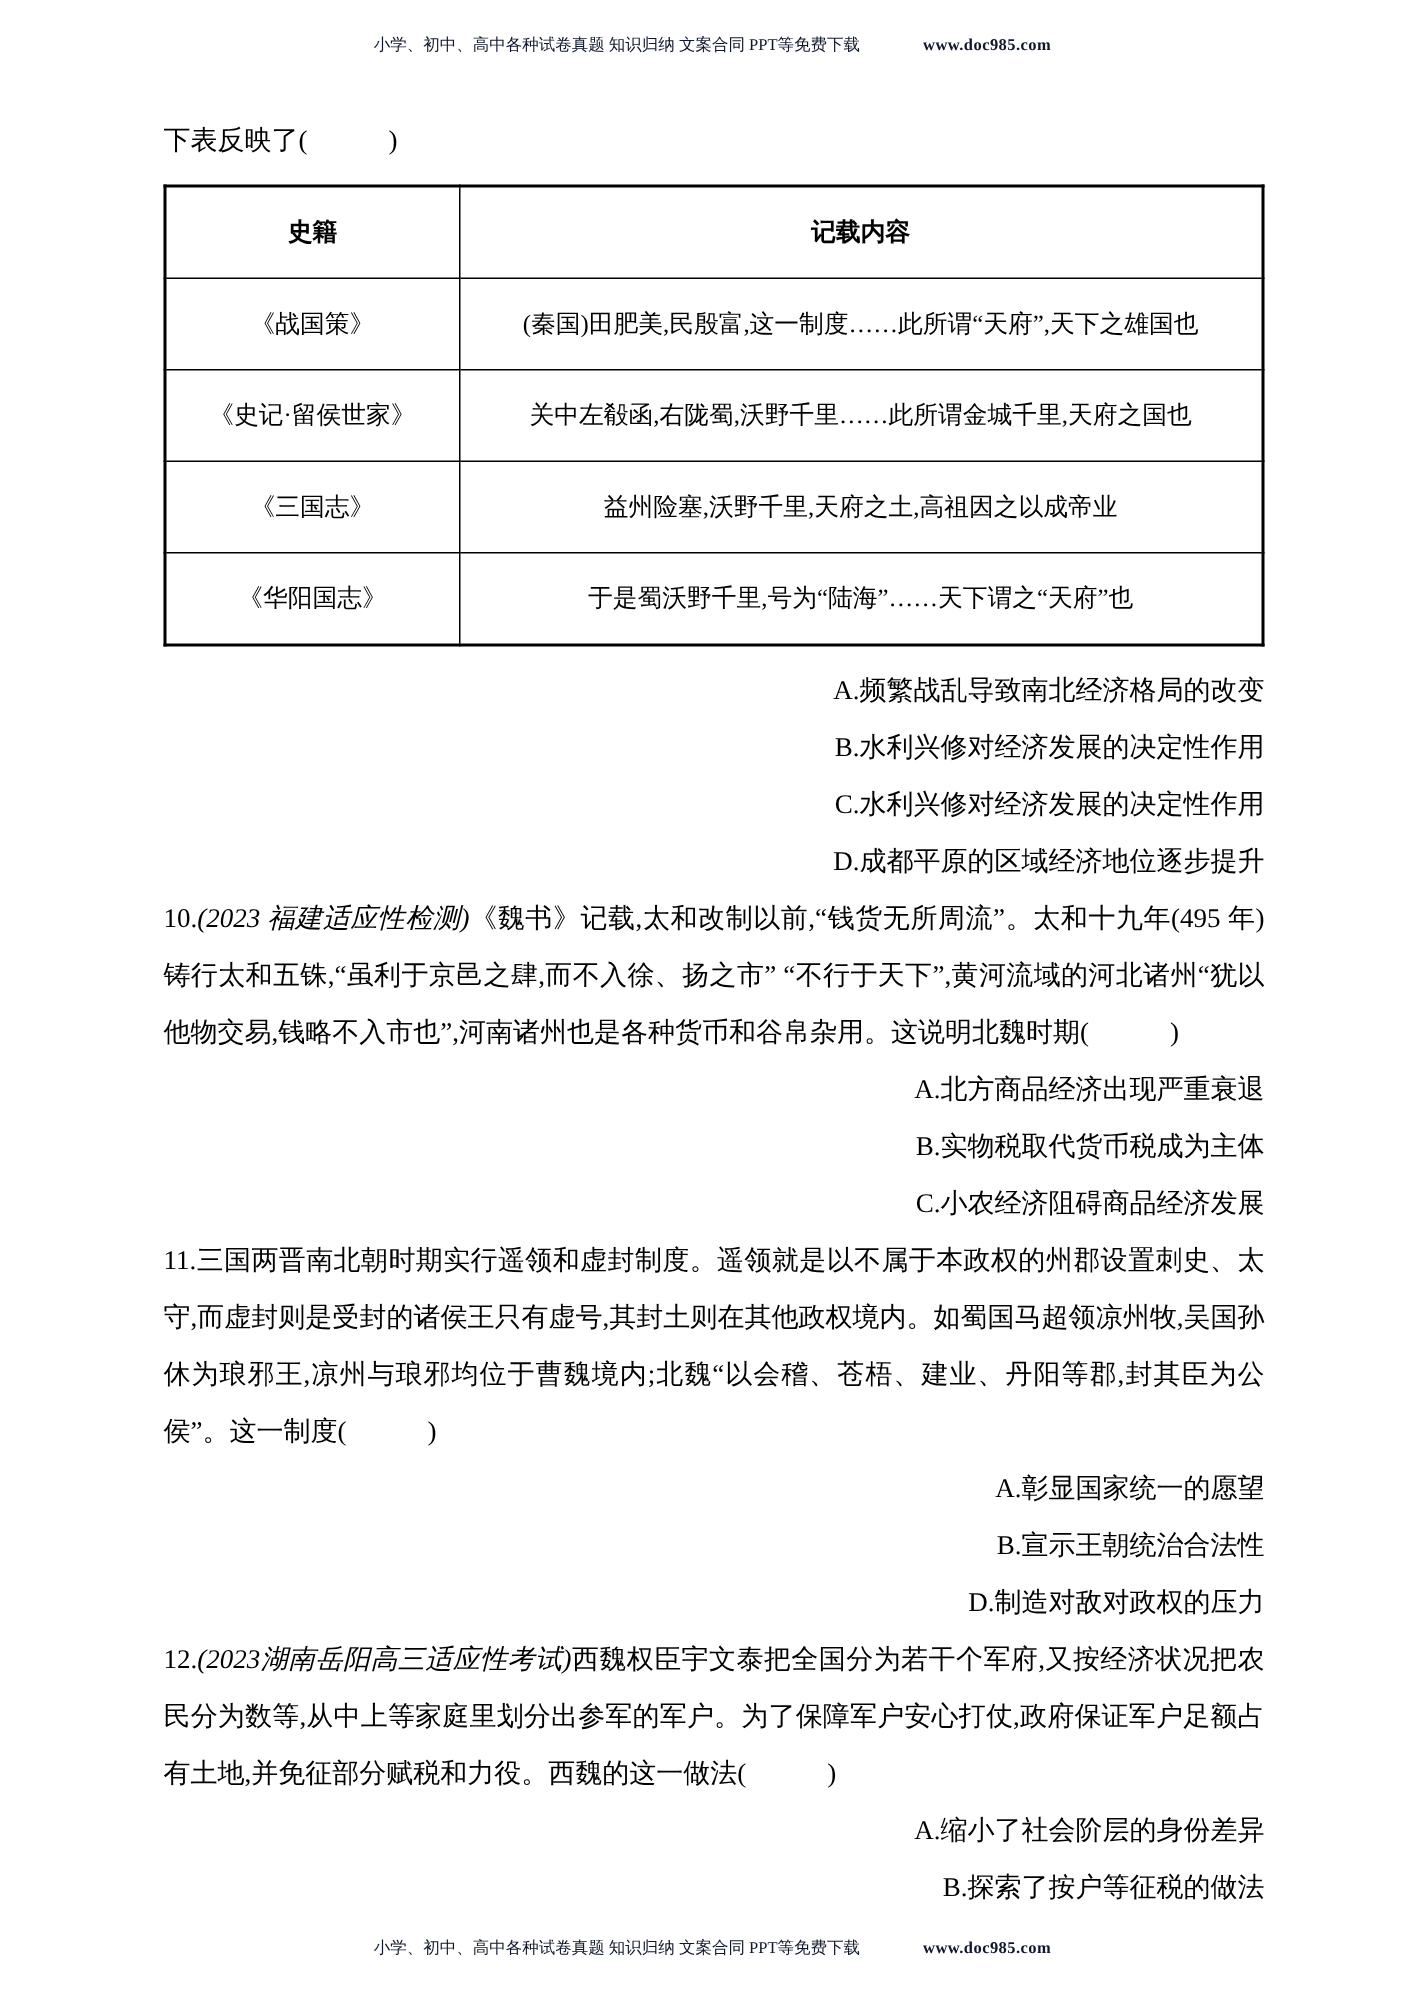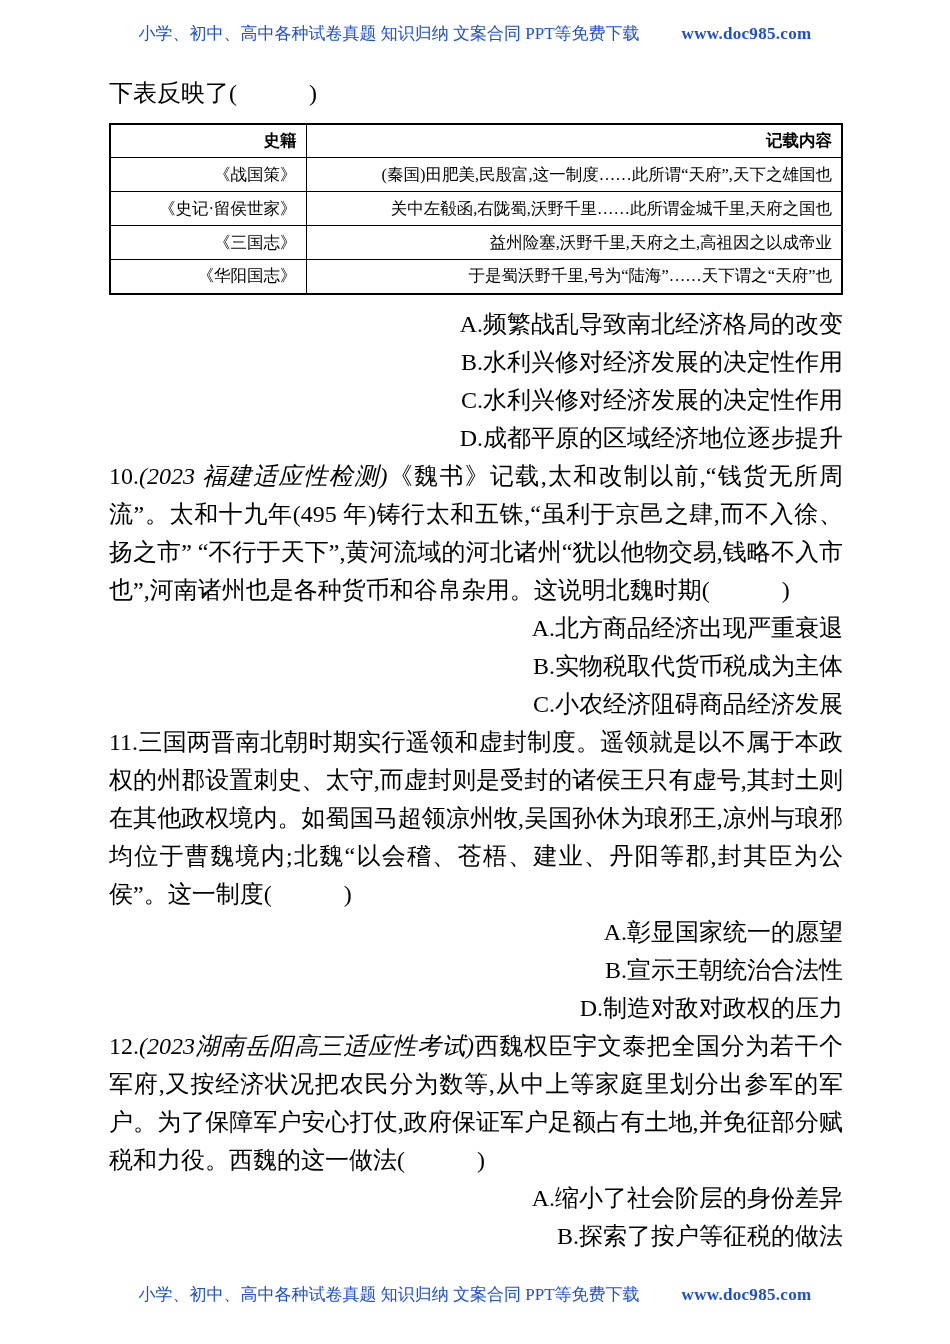--- a/index.html
+++ b/index.html
@@ -15,62 +15,62 @@
     background: #ffffff;
     font-family: "Liberation Serif", "DejaVu Serif", serif;
     color: #000000;
     overflow: hidden;
   }
   .page-header, .page-footer {
     position: absolute;
     left: 0;
     right: 0;
     text-align: center;
-    font-size: 17px;
-    color: #1d4ed8;
+    font-size: 11px;
+    color: #0f172a;
     white-space: nowrap;
   }
   .page-header { top: 22px; }
   .page-footer { bottom: 38px; }
   .site-url {
     margin-left: 42px;
     font-weight: bold;
     letter-spacing: 0.3px;
   }
   .content {
     position: absolute;
     top: 74px;
     left: 109px;
     width: 734px;
   }
   .stem, .option {
     margin: 0;
-    font-size: 24px;
+    font-size: 18px;
     line-height: 38px;
     text-align: justify;
   }
   .option { text-align: right; }
   .qnum { font-weight: normal; margin-top: 12px; }
   .qsource {
     font-style: italic;
     font-family: "Liberation Serif", "DejaVu Serif", serif;
   }
   table.data-table {
     width: 100%;
     border-collapse: collapse;
     border: 2px solid #000000;
     margin: 11px 0 10px 0;
     font-size: 16.5px;
   }
   table.data-table th, table.data-table td {
     border: 1px solid #000000;
-    padding: 3px 9px;
+    padding: 17px 9px;
     line-height: 26px;
     vertical-align: middle;
-    text-align: right;
+    text-align: center;
     font-weight: normal;
   }
   table.data-table th {
     font-weight: bold;
     height: 30px;
   }
   table.data-table td { height: 34px; }
   col.col-source { width: 196px; }
 </style>
 </head>

